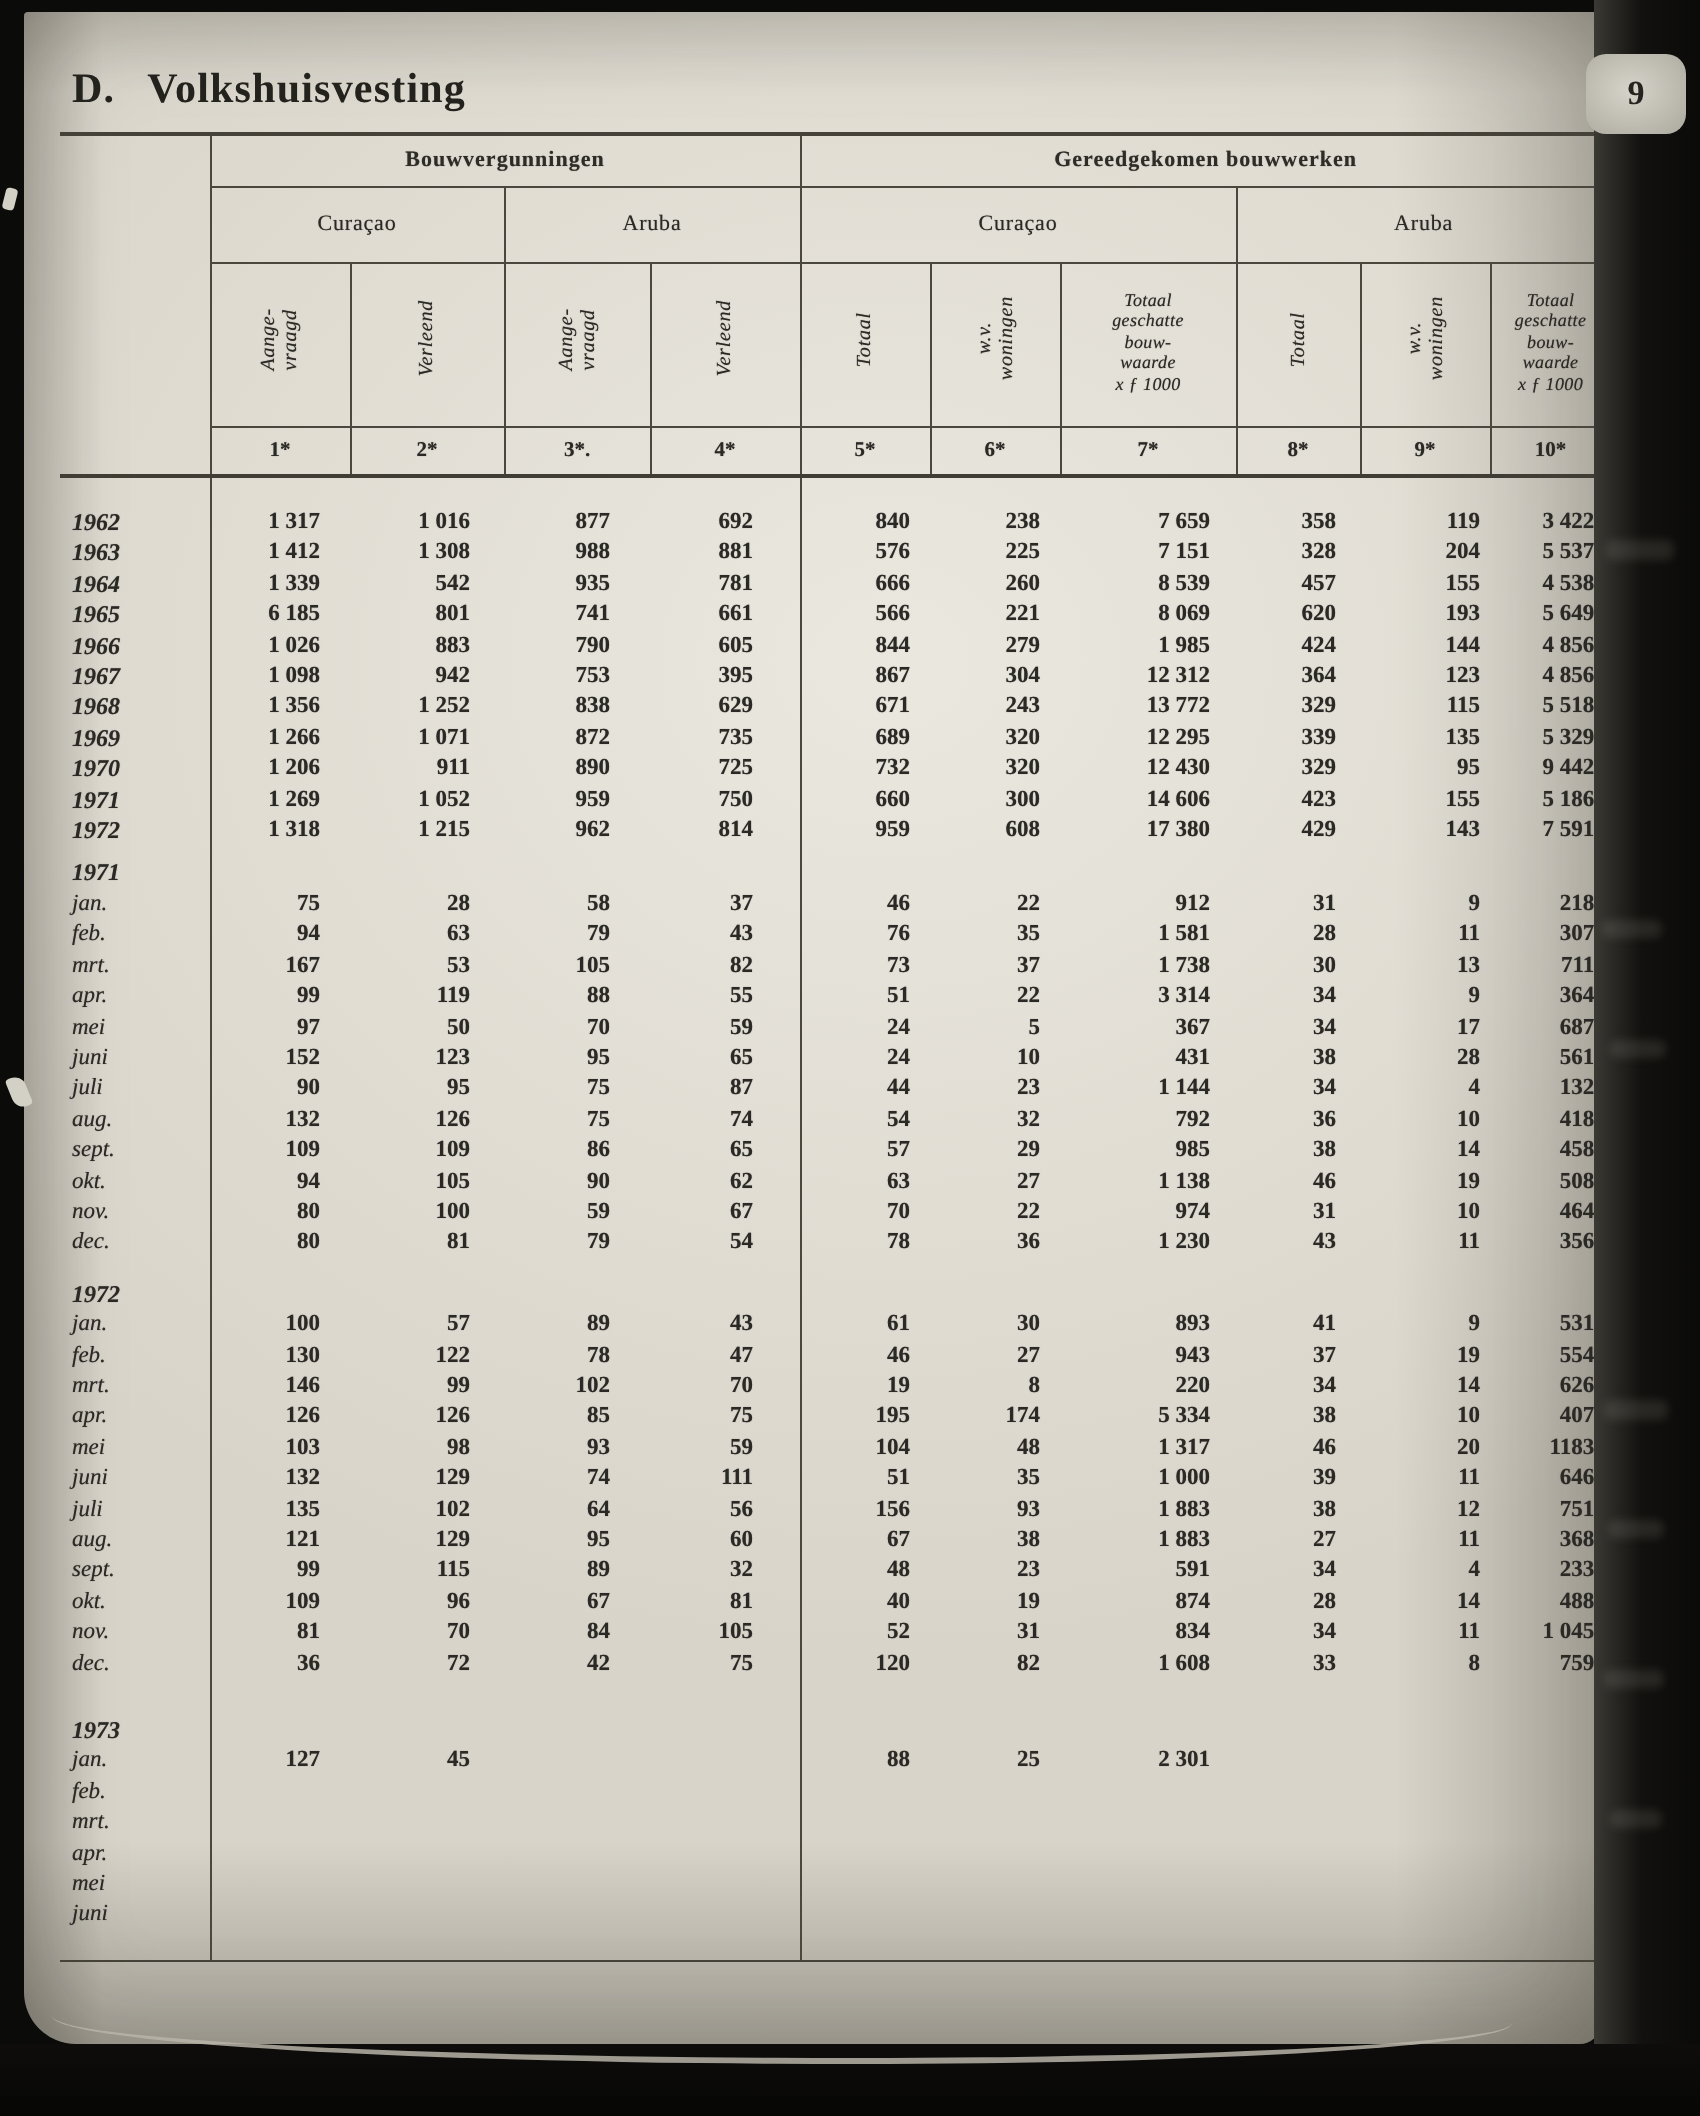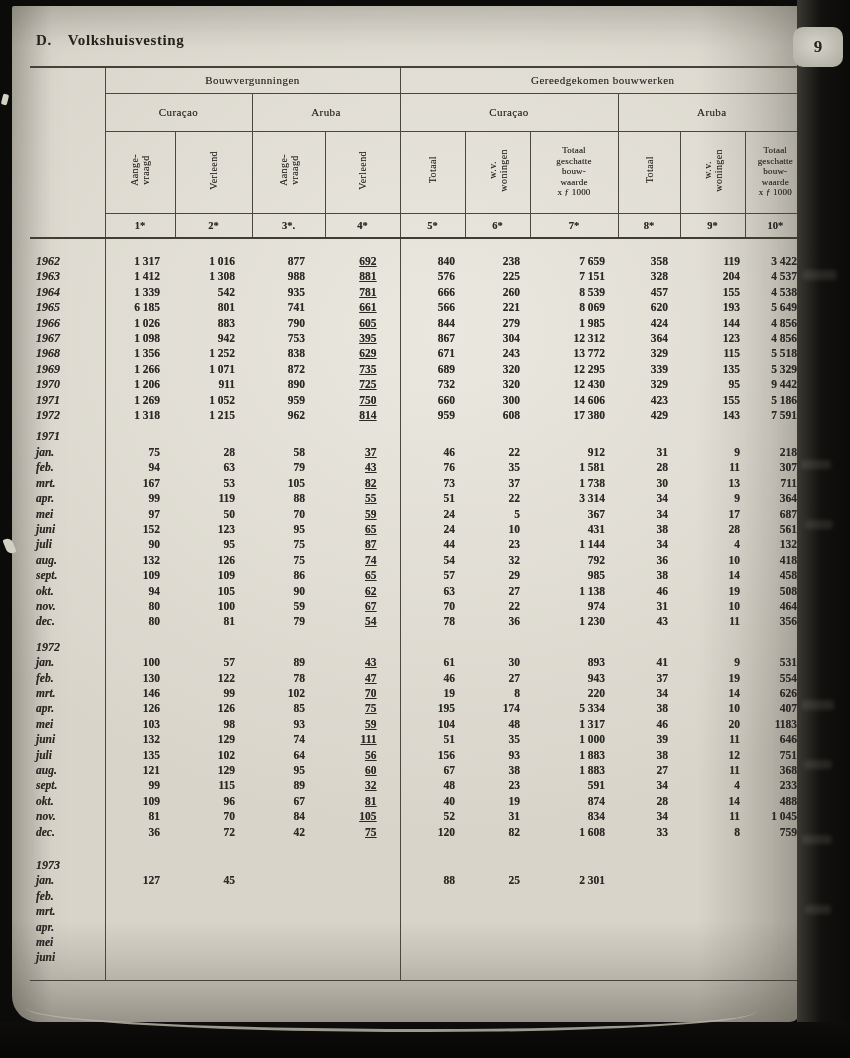--- a/index.html
+++ b/index.html
@@ -21,74 +21,74 @@
       radial-gradient(ellipse 120% 80% at 55% 32%, rgba(244,242,234,0.65), rgba(244,242,234,0) 62%),
       linear-gradient(to right, rgba(62,58,48,0.28), rgba(62,58,48,0) 5%, rgba(62,58,48,0) 87%, rgba(62,58,48,0.30)),
       linear-gradient(to bottom, rgba(62,58,48,0.16), rgba(62,58,48,0) 4%, rgba(62,58,48,0) 90%, rgba(62,58,48,0.34)),
       #d8d4ca;
     box-shadow: inset 0 0 55px rgba(40,38,30,0.20);
     z-index:1;
   }
 
   .page-header {
     position:absolute; left:24px; top:26px;
-    font-weight:bold; font-size:15px; letter-spacing:0.6px; color:#23221d;
+    font-weight:bold; font-size:21px; letter-spacing:0.6px; color:#23221d;
     white-space:nowrap;
     text-align:right;
   }
   .page-header .sec { margin-right:16px; }
 
   
   table.stats {
     position:absolute; left:18px; top:60px; width:775px;
     border-collapse:collapse; table-layout:fixed;
     color:#2b2925;
     border-top:2px solid #45423a;
     text-shadow:0 0 0.5px rgba(43,41,37,0.55);
   }
   .vr { border-right:1px solid #4a473e; }
   th.stub-head { border-right:1px solid #4a473e; border-bottom:2px solid #403d35; }
   th.gh {
-    font-size:11px; font-weight:normal; letter-spacing:0.5px;
+    font-size:11px; font-weight:bold; letter-spacing:0.5px;
     border-bottom:1px solid #4a473e; height:26px; vertical-align:middle; text-align:center;
     color:#2e2c26;
   }
   th.rh {
     font-size:11px; font-weight:normal; letter-spacing:0.4px;
     border-bottom:1px solid #4a473e; height:38px; vertical-align:middle; text-align:center;
   }
-  th.lab { border-bottom:1px solid #4a473e; height:82px; vertical-align:middle; text-align:center; font-weight:normal; }
+  th.lab { border-bottom:1px solid #4a473e; height:82px; vertical-align:middle; text-align:center; font-weight:normal;font-style:italic; }
   th.lab.rot span {
     display:inline-block;
     writing-mode:vertical-rl; transform:rotate(180deg);
     white-space:pre-line; font-size:10px; line-height:11px; letter-spacing:0.4px;
   }
   th.lab.flat span { display:inline-block; white-space:pre-line; font-size:9px; line-height:10.5px; letter-spacing:0.2px; }
   th.code {
     font-size:10.5px; font-weight:bold; height:25px;
     border-bottom:2px solid #403d35; vertical-align:middle; text-align:center;
   }
   tbody td {
     height:15.4px; line-height:15.4px; font-size:11.5px; font-weight:bold;
     text-align:right; overflow:hidden; white-space:nowrap;
   }
   tbody td:first-child { text-align:left; padding-left:6px; border-right:1px solid #4a473e; }
-  tbody td:nth-child(5) { border-right:1px solid #4a473e;text-decoration:underline; }
+  tbody td:nth-child(5) { border-right:1px solid #4a473e; }
   tbody td:nth-child(2){padding-right:15px}
   tbody td:nth-child(3){padding-right:17px}
   tbody td:nth-child(4){padding-right:20px}
   tbody td:nth-child(5){padding-right:23px}
   tbody td:nth-child(6){padding-right:10px}
   tbody td:nth-child(7){padding-right:10px}
   tbody td:nth-child(8){padding-right:13px}
   tbody td:nth-child(9){padding-right:12px}
   tbody td:nth-child(10){padding-right:5px}
   tbody td:nth-child(11){padding-right:8px}
   tr.yr td:first-child, tr.sechead td:first-child { font-style:italic; font-weight:bold; font-size:12px; }
-  tr.mo td:first-child { font-style:italic; font-weight:bold; font-size:11.5px; }
+  tr.mo td:first-child { font-style:italic; font-weight:normal; font-size:11.5px; }
   tr.sp td { height:auto; line-height:normal; padding-top:0; padding-bottom:0; }
   tbody tr:last-child td { border-bottom:1.5px solid #45423a; }
 
   
   .right-band {
     position:absolute; left:797px; top:0; width:53px; height:1058px;
     background:linear-gradient(to right, #3b3933, #12110f 45%, #0a0a08);
     z-index:2;
   }
   .smudge {
@@ -221,21 +221,21 @@
             <td>1963</td>
             <td>1 412</td>
             <td>1 308</td>
             <td>988</td>
             <td>881</td>
             <td>576</td>
             <td>225</td>
             <td>7 151</td>
             <td>328</td>
             <td>204</td>
-            <td>4 537</td>
+            <td>5 537</td>
           </tr>
           <tr class="yr">
             <td>1964</td>
             <td>1 339</td>
             <td>542</td>
             <td>935</td>
             <td>781</td>
             <td>666</td>
             <td>260</td>
             <td>8 539</td>

